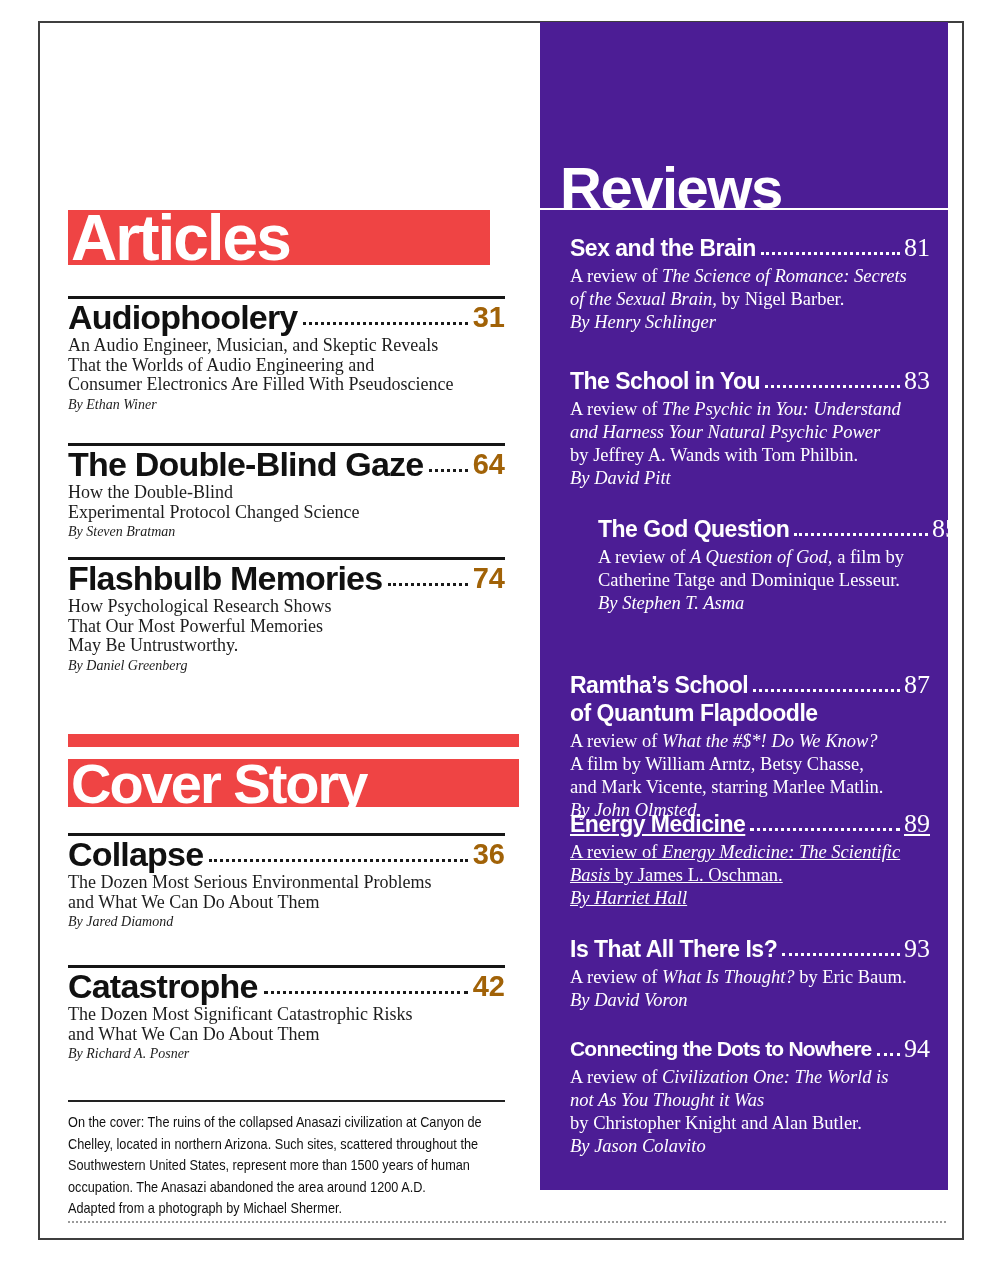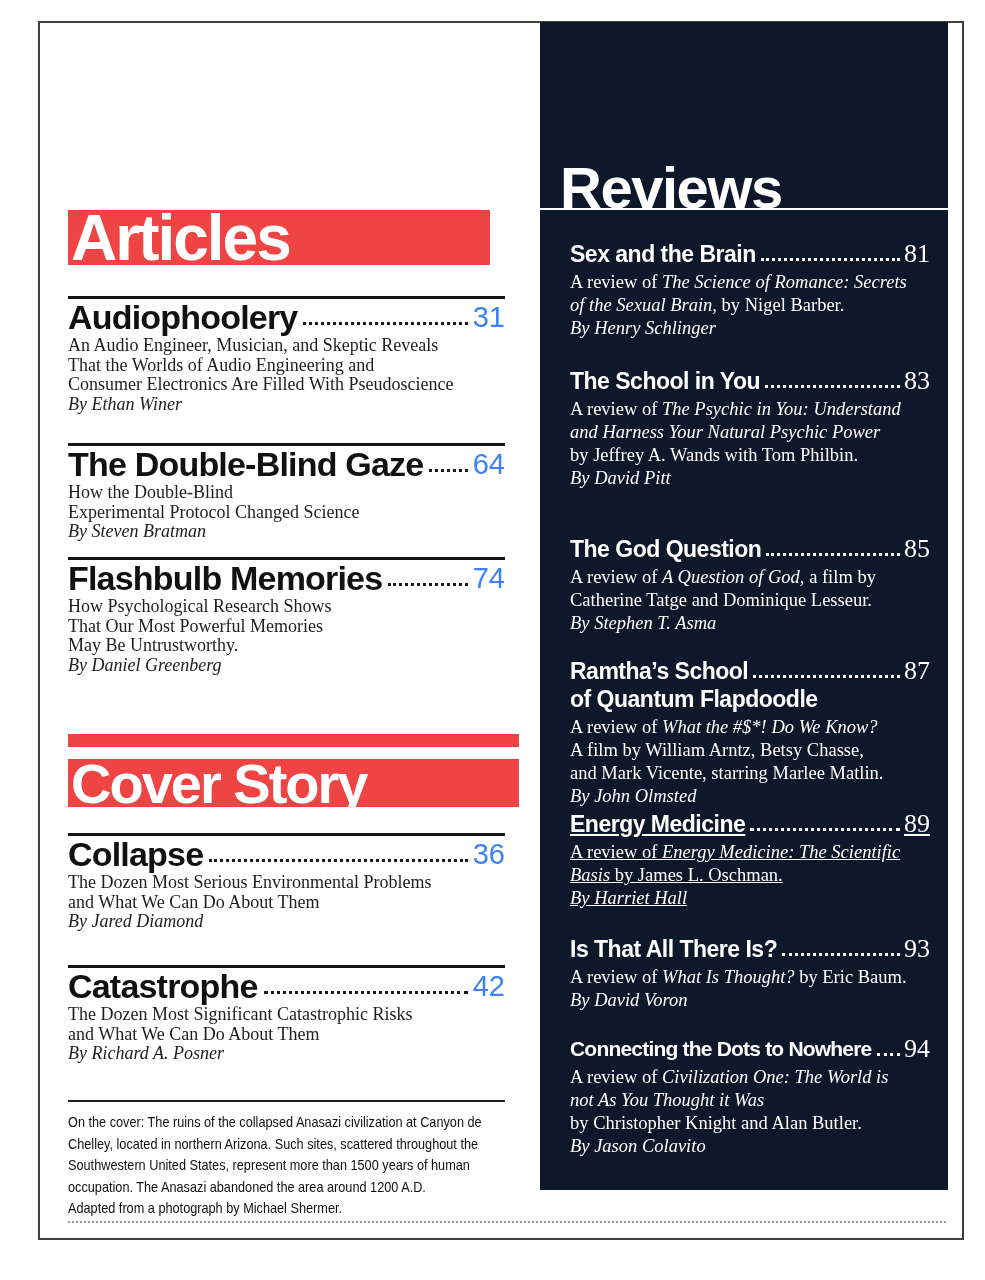--- a/index.html
+++ b/index.html
@@ -14,33 +14,33 @@
   .bar-text{display:block;font-weight:700;letter-spacing:-2px;padding-left:3px;white-space:nowrap;}
   .articles-bar .bar-text{font-size:64px;line-height:57px;}
   .cover-bar .bar-text{font-size:56px;line-height:50px;}
 
   
   .entry{position:absolute;left:68px;width:437px;}
   .rule{border-top:3px solid #151515;}
   .title-row{display:flex;align-items:flex-end;margin-top:3px;}
   .etitle{font-size:34px;font-weight:700;letter-spacing:-0.8px;line-height:30px;white-space:nowrap;}
   .lead{flex:1;min-width:0;border-bottom:3px dotted #1a1a1a;margin:0 5px 7px 6px;}
-  .num{font-size:29px;font-weight:400;color:#3b82f6;line-height:29px;flex-shrink:0;}
+  .num{font-size:29px;font-weight:700;color:#a16207;line-height:29px;flex-shrink:0;}
   .desc{font-family:"Liberation Serif",serif;font-size:18px;line-height:19.5px;color:#1d1d1d;margin-top:4px;}
   .desc .dline{white-space:nowrap;}
-  .byline{font-family:"Liberation Serif",serif;font-style:italic;font-size:18px;line-height:19.5px;color:#1d1d1d;}
+  .byline{font-family:"Liberation Serif",serif;font-style:italic;font-size:14px;line-height:19.5px;color:#1d1d1d;}
 
   
   .cover-note{position:absolute;left:68px;top:1100px;width:437px;}
   .cover-note .rule{border-top:2px solid #222;margin-bottom:9px;}
   .note-text{width:516px;transform:scaleX(0.847);transform-origin:0 0;}
   .note-line{font-size:15px;line-height:21.5px;color:#101010;white-space:nowrap;}
 
   
-  .reviews-col{position:absolute;left:540px;top:22px;width:408px;height:1168px;background:#0f172a;}
+  .reviews-col{position:absolute;left:540px;top:22px;width:408px;height:1168px;background:#4c1d95;}
   .reviews-heading{position:absolute;left:20px;top:136px;color:#fff;font-size:58px;font-weight:700;letter-spacing:-1.5px;line-height:60px;white-space:nowrap;}
   .reviews-rule{position:absolute;left:0;top:186px;width:100%;height:2px;background:#fff;}
   .rentry{position:absolute;left:30px;width:360px;color:#fff;}
   .rtitle-row{display:flex;align-items:flex-end;}
   .rtitle{font-size:23px;font-weight:700;letter-spacing:-0.5px;line-height:26px;white-space:nowrap;}
   .rtitle.tight{font-size:21px;letter-spacing:-0.8px;}
   .rlead{flex:1;min-width:0;border-bottom:3px dotted #ffffff;margin:0 4px 6px 5px;}
   .rnum{font-family:"Liberation Serif",serif;font-size:26px;line-height:26px;flex-shrink:0;}
   .rtitle2{font-size:23px;font-weight:700;letter-spacing:-0.5px;line-height:26px;margin-top:2px;white-space:nowrap;}
   .rdesc{font-family:"Liberation Serif",serif;font-size:18.5px;line-height:23px;margin-top:4px;}
@@ -144,21 +144,21 @@
     <div class="note-line">Southwestern United States, represent more than 1500 years of human</div>
     <div class="note-line">occupation. The Anasazi abandoned the area around 1200 A.D.</div>
     <div class="note-line">Adapted from a photograph by Michael Shermer.</div>
   </div>
 </div>
 
 <div class="reviews-col">
   <div class="reviews-heading">Reviews</div>
   <div class="reviews-rule"></div>
 
-  <div class="rentry" style="top:219px;">
+  <div class="rentry" style="top:213px;">
     <div class="rtitle-row">
       <span class="rtitle">Sex and the Brain</span>
       <span class="rlead"></span>
       <span class="rnum">81</span>
     </div>
     <div class="rdesc">
       <div class="dline"><span>A review of </span><span class="it">The Science of Romance: Secrets</span></div>
       <div class="dline"><span class="it">of the Sexual Brain,</span><span> by Nigel Barber.</span></div>
     </div>
     <div class="rbyline">By Henry Schlinger</div>
@@ -171,34 +171,34 @@
       <span class="rnum">83</span>
     </div>
     <div class="rdesc">
       <div class="dline"><span>A review of </span><span class="it">The Psychic in You: Understand</span></div>
       <div class="dline"><span class="it">and Harness Your Natural Psychic Power</span></div>
       <div class="dline"><span>by Jeffrey A. Wands with Tom Philbin.</span></div>
     </div>
     <div class="rbyline">By David Pitt</div>
   </div>
 
-  <div class="rentry" style="top:514px;">
+  <div class="rentry" style="top:494px;margin-left:28px;">
     <div class="rtitle-row">
       <span class="rtitle">The God Question</span>
       <span class="rlead"></span>
       <span class="rnum">85</span>
     </div>
     <div class="rdesc">
       <div class="dline"><span>A review of </span><span class="it">A Question of God,</span><span> a film by</span></div>
       <div class="dline"><span>Catherine Tatge and Dominique Lesseur.</span></div>
     </div>
     <div class="rbyline">By Stephen T. Asma</div>
   </div>
 
-  <div class="rentry" style="top:636px;">
+  <div class="rentry" style="top:650px;">
     <div class="rtitle-row">
       <span class="rtitle">Ramtha’s School</span>
       <span class="rlead"></span>
       <span class="rnum">87</span>
     </div>
     <div class="rtitle2">of Quantum Flapdoodle</div>
     <div class="rdesc">
       <div class="dline"><span>A review of </span><span class="it">What the #$*! Do We Know?</span></div>
       <div class="dline"><span>A film by William Arntz, Betsy Chasse,</span></div>
       <div class="dline"><span>and Mark Vicente, starring Marlee Matlin.</span></div>

